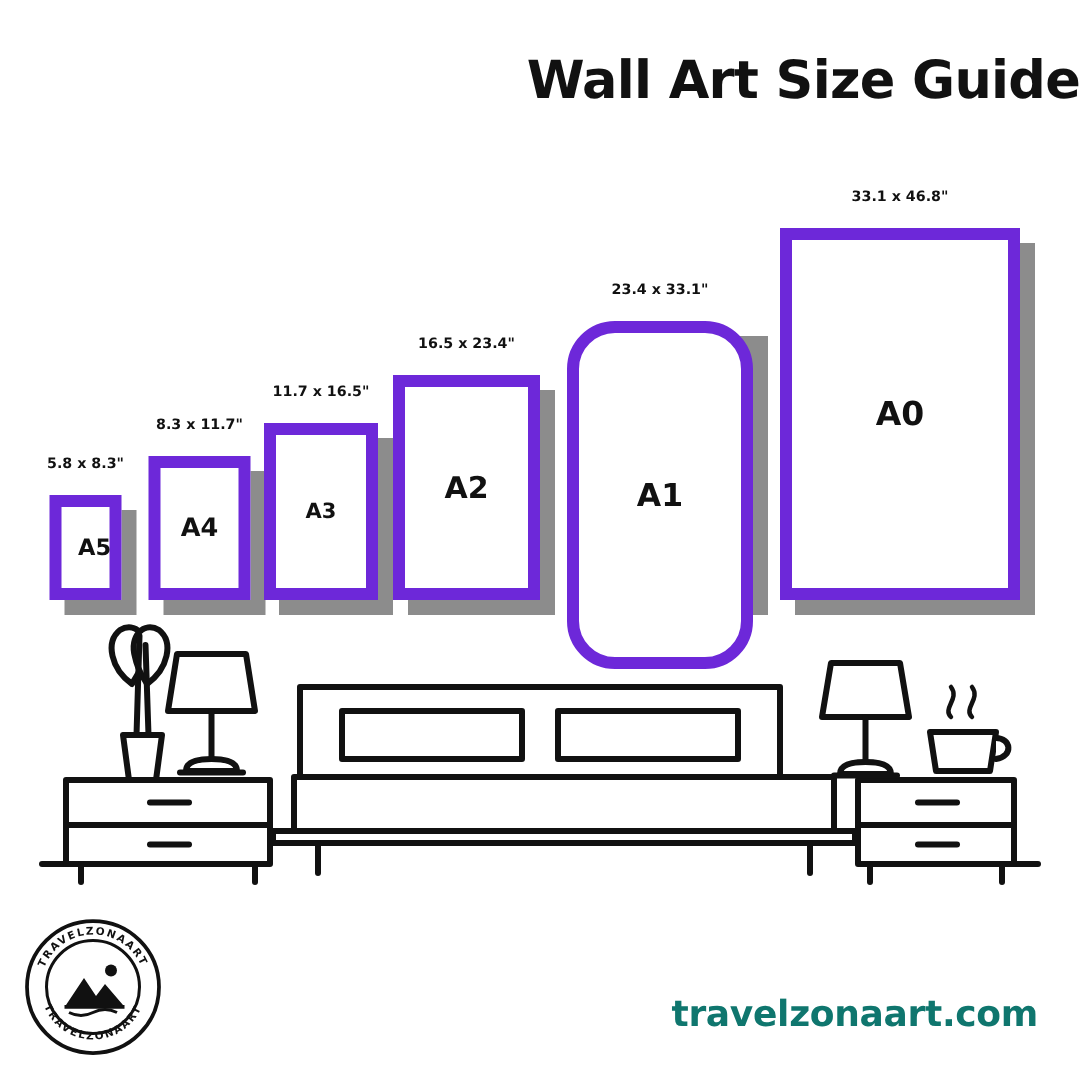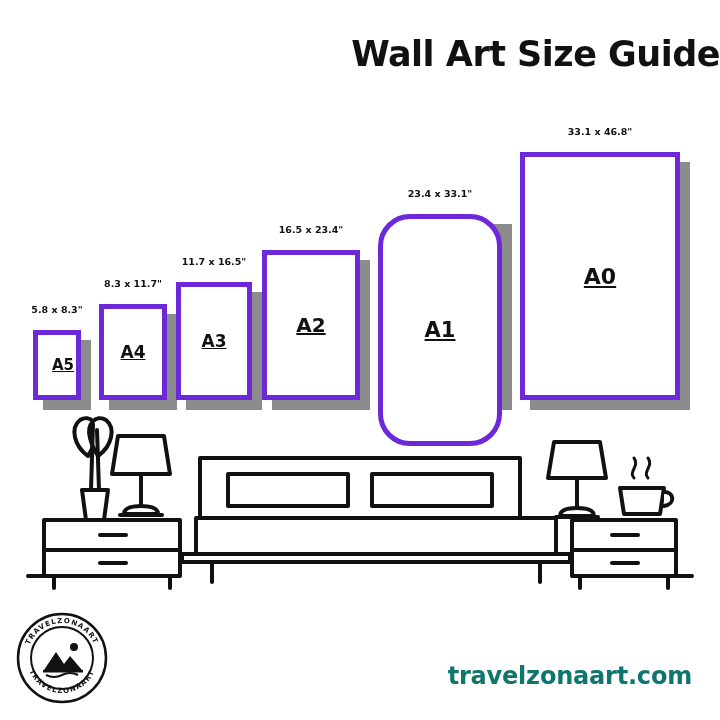--- a/index.html
+++ b/index.html
@@ -56,26 +56,25 @@
     font-weight: bold;
     color: #111111;
   }
   .frame-shadow {
     position: absolute;
     background: #8c8c8c;
   }
   .frame-box {
     position: absolute;
     background: #ffffff;
-    border: 5px solid #6d28d9;
+    border: 8px solid #6d28d9;
     box-sizing: border-box;
     display: flex;
     align-items: center;
     justify-content: center;
-    text-decoration: underline;
   }
   .frame-name {
     font-weight: bold;
     color: #111111;
   }
 
   
   #scene {
     position: absolute;
     left: 0;
@@ -125,21 +124,21 @@
         <div class="dim-label" style="top: 0px;">8.3 x 11.7"</div>
         <div class="frame-shadow" style="left: 10px; top: 36px; width: 68px; height: 96px;"></div>
         <div class="frame-box" style="left: 0px; top: 26px; width: 68px; height: 96px;">
           <span class="frame-name" style="font-size: 17px;">A4</span>
         </div>
       </div>
       <div class="frame-group" style="left: 176px; width: 76px; height: 144px; bottom: 0px;">
         <div class="dim-label" style="top: 0px;">11.7 x 16.5"</div>
         <div class="frame-shadow" style="left: 10px; top: 36px; width: 76px; height: 118px;"></div>
         <div class="frame-box" style="left: 0px; top: 26px; width: 76px; height: 118px;">
-          <span class="frame-name" style="font-size: 17px;">A3</span>
+          <span class="frame-name" style="font-size: 14px;">A3</span>
         </div>
       </div>
       <div class="frame-group" style="left: 262px; width: 98px; height: 176px; bottom: 0px;">
         <div class="dim-label" style="top: 0px;">16.5 x 23.4"</div>
         <div class="frame-shadow" style="left: 10px; top: 36px; width: 98px; height: 150px;"></div>
         <div class="frame-box" style="left: 0px; top: 26px; width: 98px; height: 150px;">
           <span class="frame-name" style="font-size: 20px; text-align: center;">A2</span>
         </div>
       </div>
       <div class="frame-group" style="left: 378px; width: 124px; height: 212px; bottom: 0px;">

